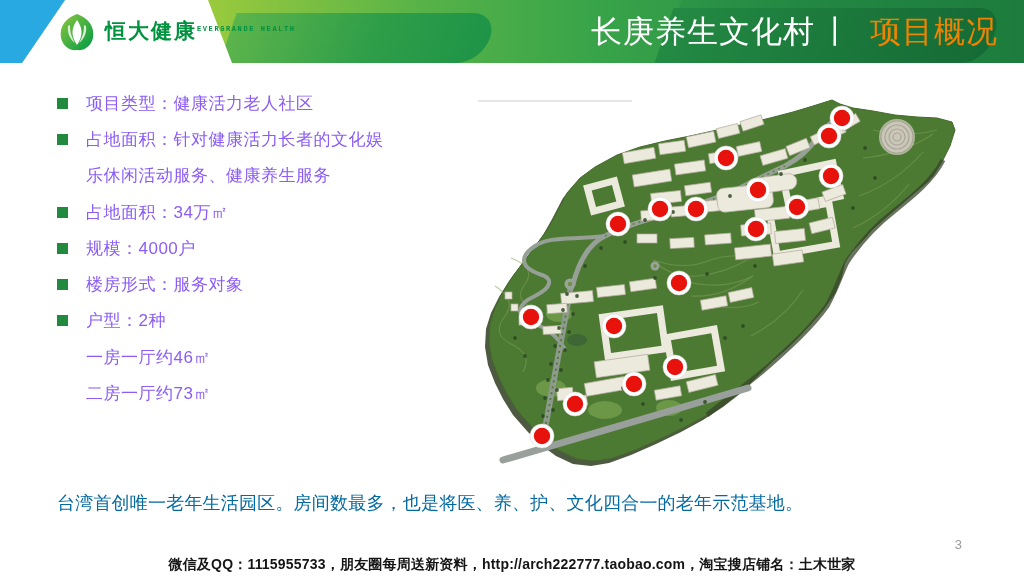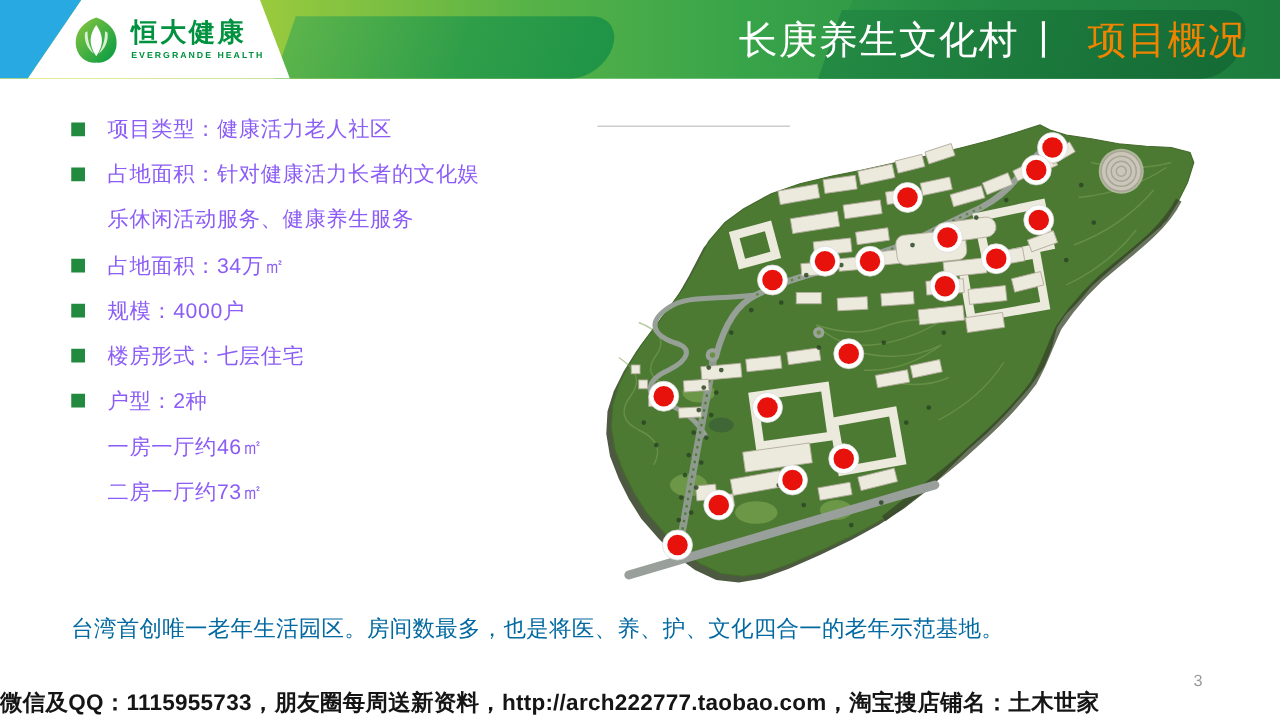--- a/index.html
+++ b/index.html
@@ -15,40 +15,40 @@
     clip-path:polygon(42px 0,384px 0,384px 63px,16px 63px);
     background:linear-gradient(90deg,#2f9b48 0%,#238843 40%,#1d7c3d 100%);}
   .hdr-capsule-b{position:absolute;left:664px;top:8px;width:330px;height:55px;
     transform:skewX(-19deg);border-radius:0 24px 24px 0;
     background:linear-gradient(90deg,#238a43 0%,#1a763a 60%,#156b35 100%);}
   .hdr-white-band{position:absolute;left:0;top:0;width:260px;height:63px;background:#fff;
     clip-path:polygon(65px 0,208px 0,232px 63px,22px 63px);}
   .hdr-blue{position:absolute;left:0;top:0;width:80px;height:63px;background:#29a9e1;
     clip-path:polygon(0 0,65px 0,22px 63px,0 63px);}
   .logo{position:absolute;left:57px;top:12px;display:flex;align-items:center;gap:8px;}
-  .logo-texts{display:flex;flex-direction:column;line-height:1;}
+  .logo-texts{display:flex;line-height:1;font-family:Liberation Mono, monospace;}
   .logo-cn{font-size:21px;font-weight:bold;color:#00923f;letter-spacing:2px;}
   .logo-en{font-size:7px;color:#00923f;letter-spacing:1.6px;margin-top:4px;font-weight:bold;}
   .slide-title{position:absolute;right:26px;top:0;height:63px;display:flex;align-items:center;
     font-size:31px;font-weight:normal;letter-spacing:1px;}
   .title-main,.title-sep{color:#ffffff;}
   .title-sep{margin:0 5px;}
   .title-section{color:#f08300;margin-left:13px;}
   
   .bullets{position:absolute;left:57px;top:85px;width:400px;margin:0;padding:0;list-style:none;}
   .bullets li{display:flex;align-items:center;height:36.3px;}
   .sq{width:11px;height:11px;background:#218a3e;margin-right:18px;flex:0 0 11px;}
   .sq.hidden{visibility:hidden;}
   .btxt{font-size:17px;color:#8b5cf6;letter-spacing:0.5px;white-space:nowrap;}
   
   .summary{position:absolute;left:57px;top:491px;width:920px;font-size:18px;color:#0369a1;
     letter-spacing:0.2px;}
   .page-num{position:absolute;right:62px;top:537px;font-size:13px;color:#9a9a9a;}
-  .footer{position:absolute;left:0;bottom:2px;width:1024px;text-align:left;
-    font-size:18px;font-weight:bold;color:#151515;letter-spacing:0.2px;}
+  .footer{position:absolute;left:0;bottom:2px;width:1024px;text-align:center;
+    font-size:14px;font-weight:bold;color:#151515;letter-spacing:0.2px;}
   
   .map-wrap{position:absolute;left:455px;top:88px;width:540px;height:390px;}
 </style>
 </head>
 <body>
 
 <div class="slide">
 
   <div class="header">
     <div class="hdr-capsule-a"></div>
@@ -99,21 +99,21 @@
       <li>
         <span class="sq" style="background: rgb(33, 138, 62);"></span>
         <span class="btxt">占地面积：34万㎡</span>
       </li>
       <li>
         <span class="sq" style="background: rgb(33, 138, 62);"></span>
         <span class="btxt">规模：4000户</span>
       </li>
       <li>
         <span class="sq" style="background: rgb(33, 138, 62);"></span>
-        <span class="btxt">楼房形式：七层住宅</span>
+        <span class="btxt">楼房形式：服务对象</span>
       </li>
       <li>
         <span class="sq" style="background: rgb(33, 138, 62);"></span>
         <span class="btxt">户型：2种</span>
       </li>
       <li>
         <span class="sq hidden" style="background: rgb(33, 138, 62);"></span>
         <span class="btxt">一房一厅约46㎡</span>
       </li>
       <li>

